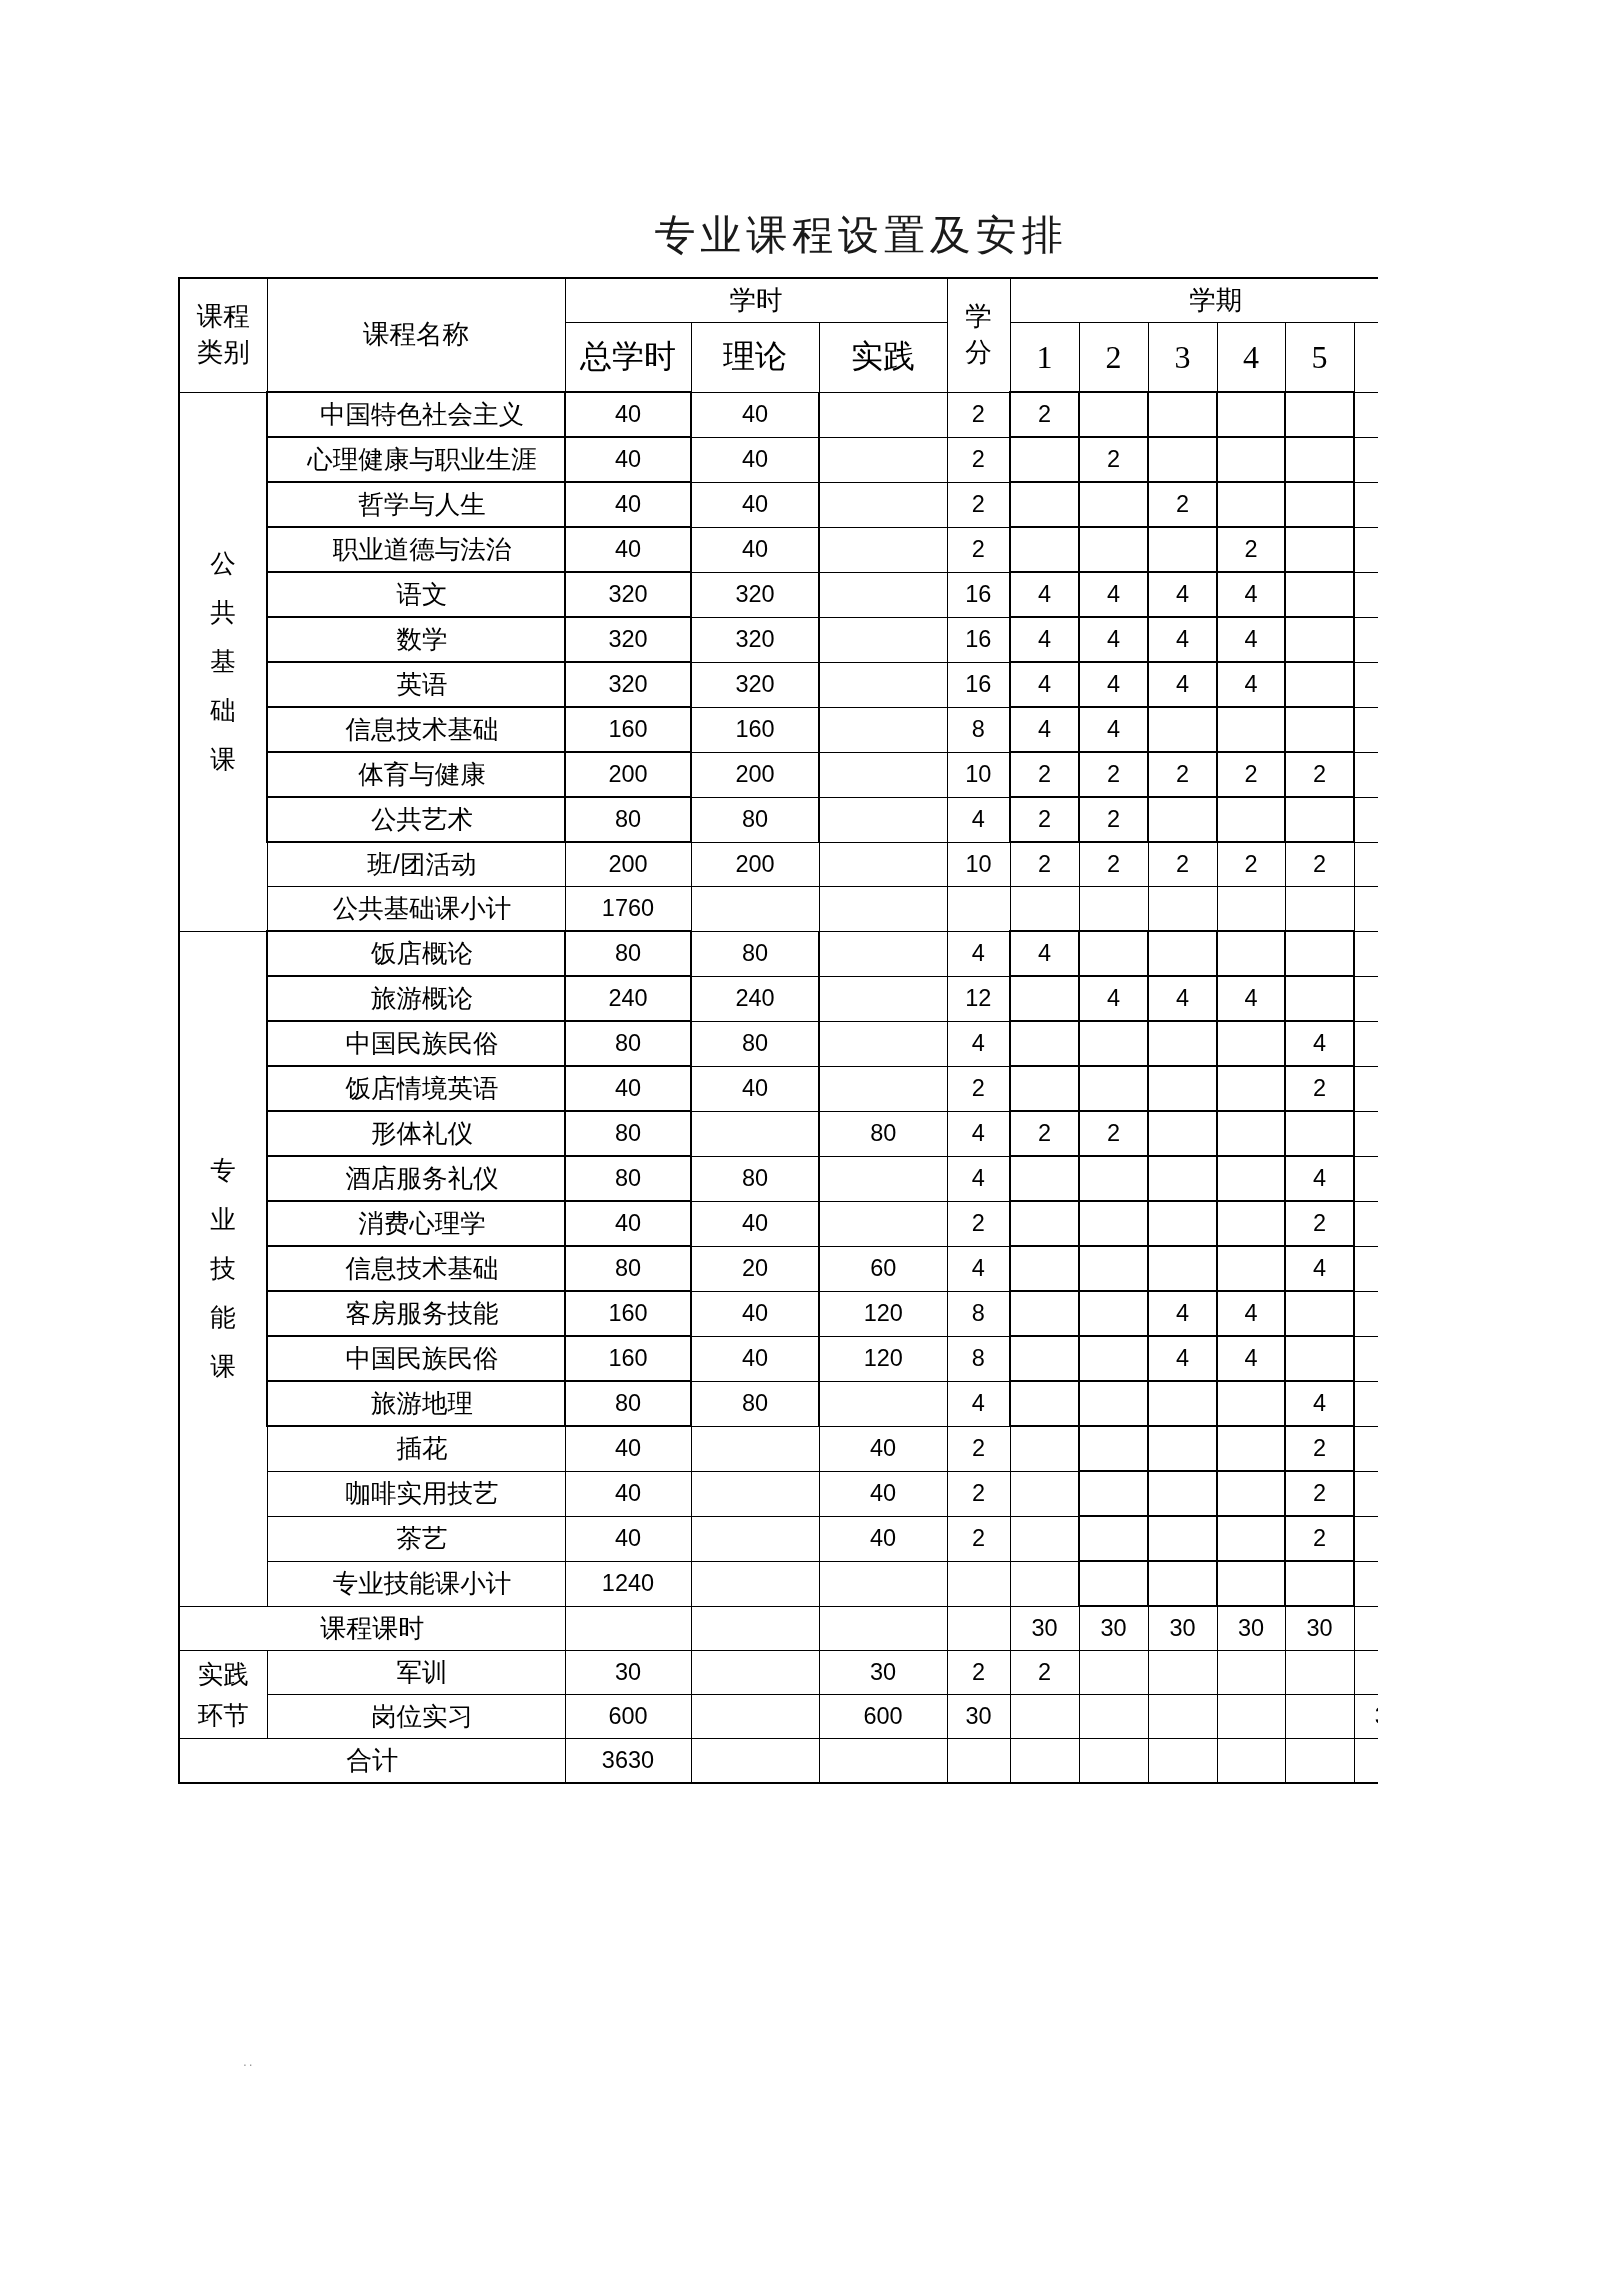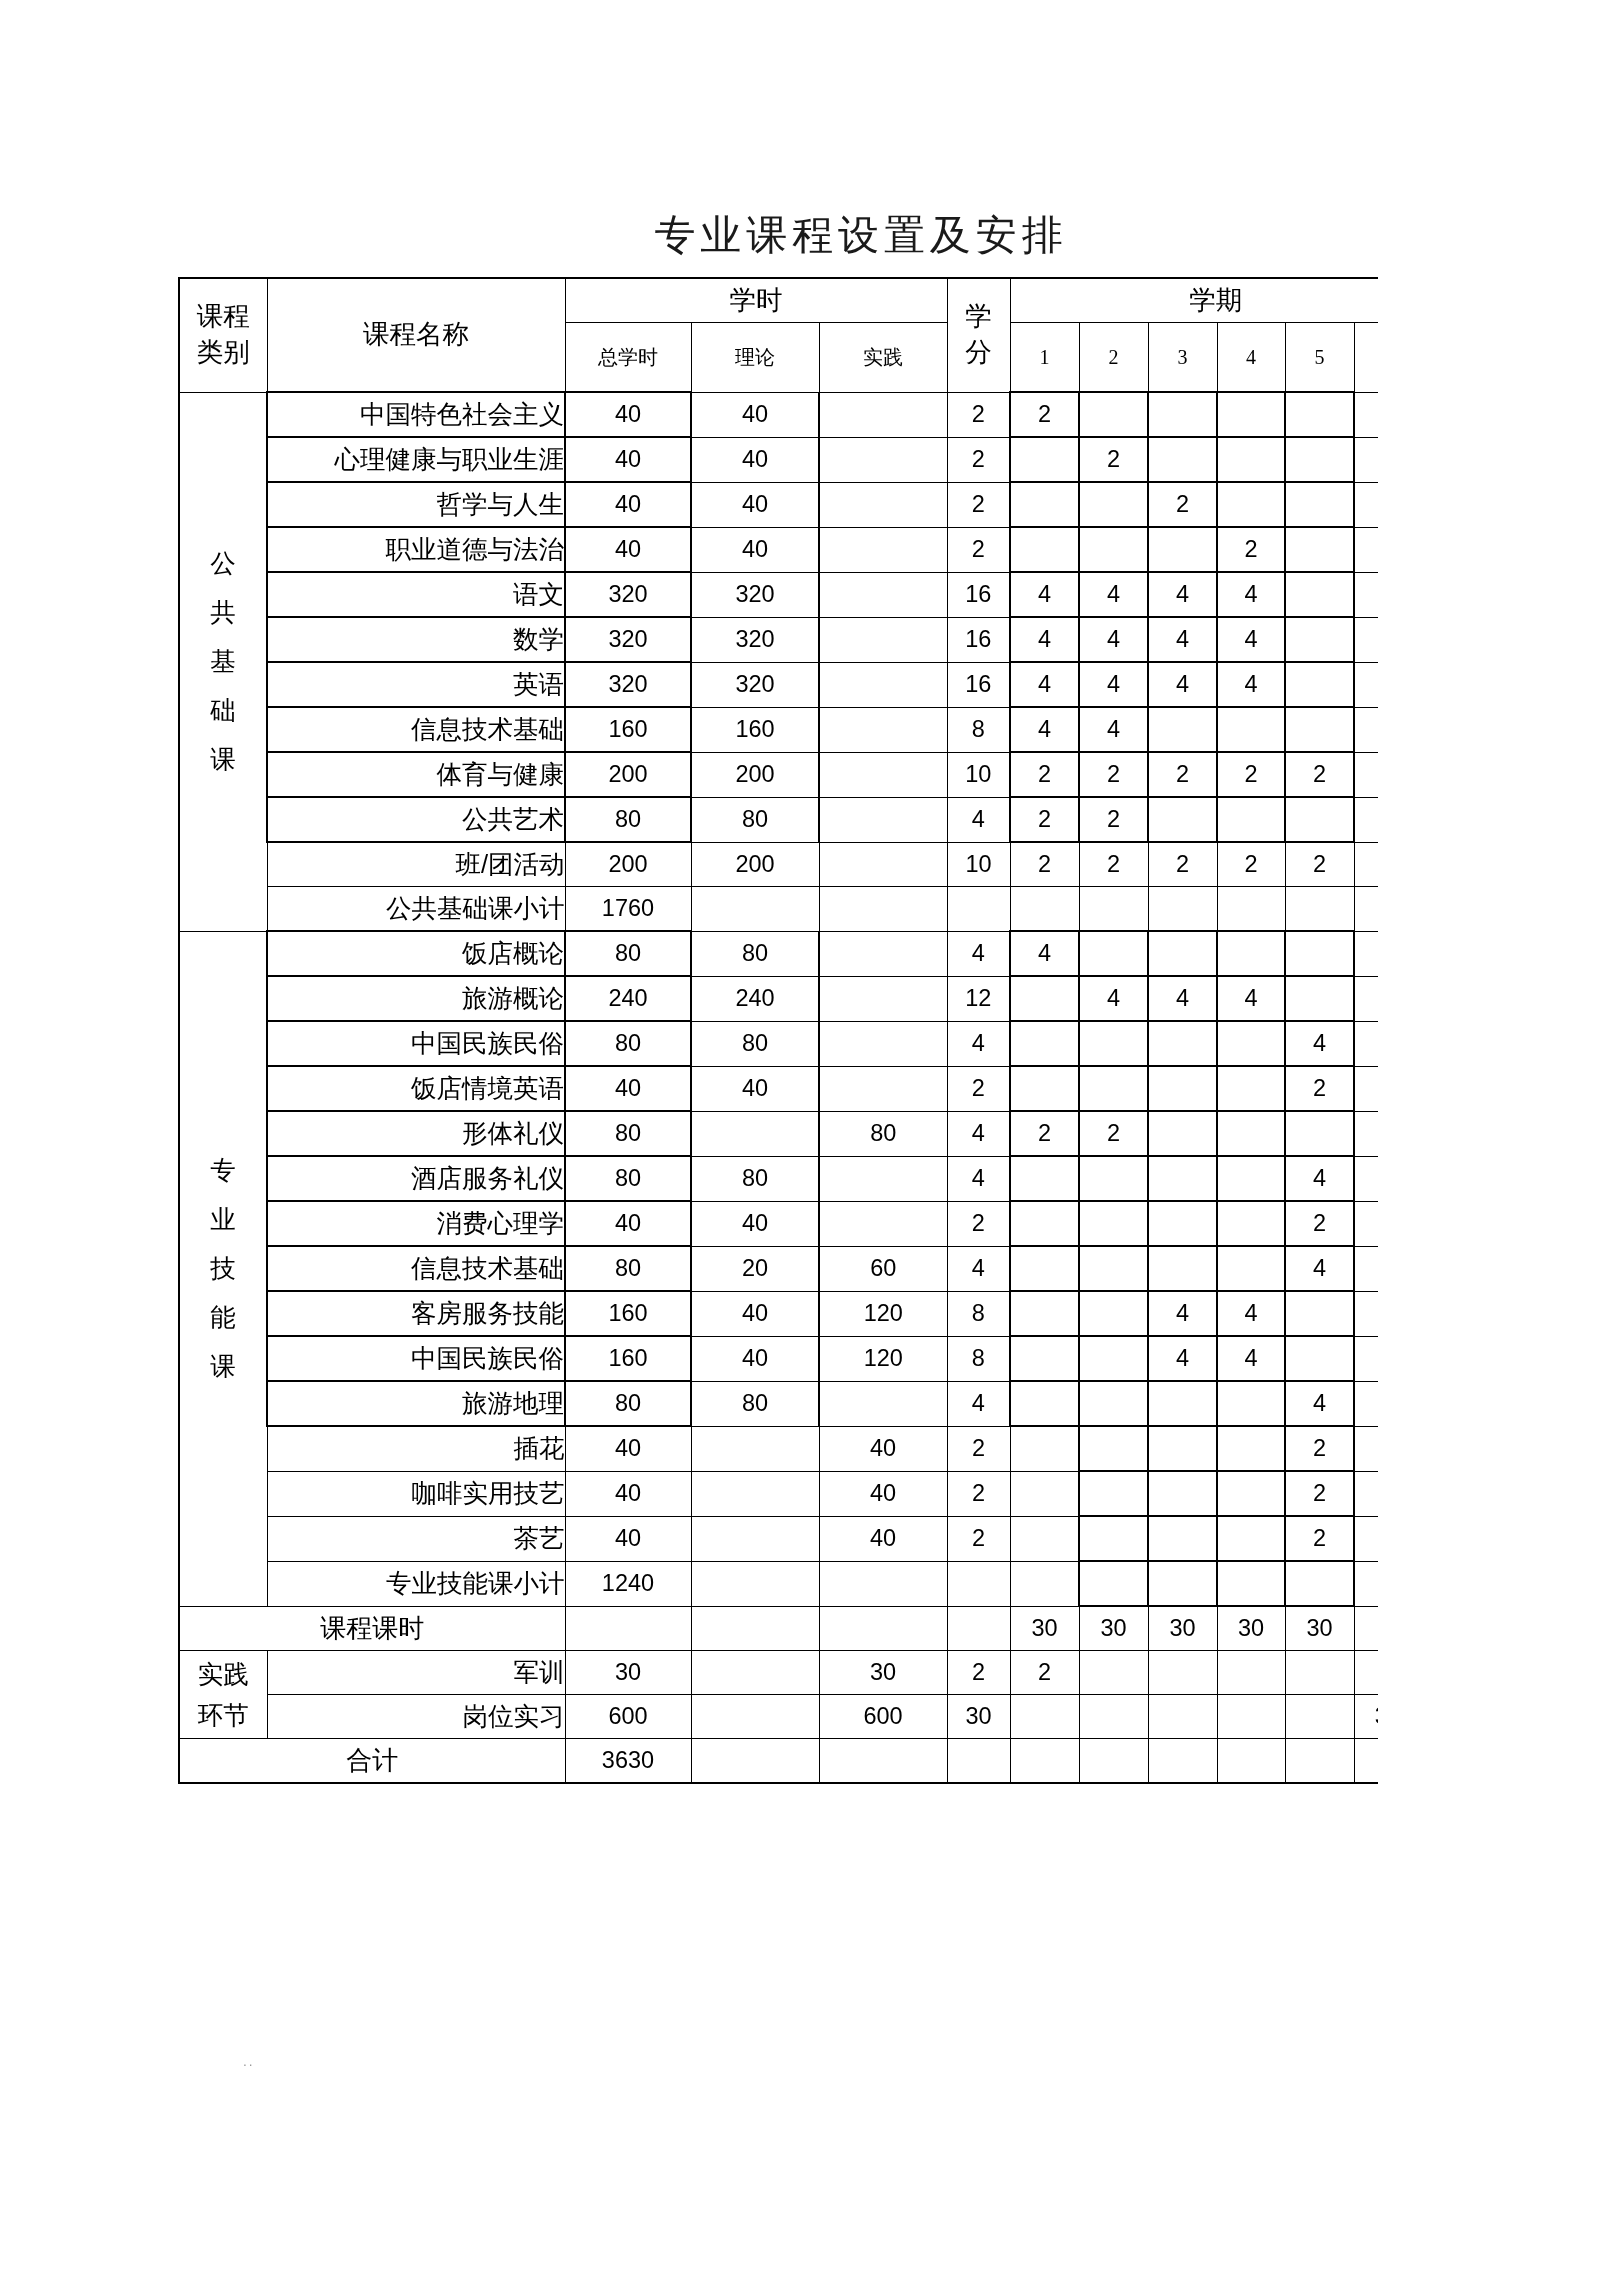--- a/index.html
+++ b/index.html
@@ -6,23 +6,23 @@
   .sheet{position:relative;width:1378px;height:2293px;background:#ffffff;overflow:hidden;
          font-family:"Liberation Sans", sans-serif;color:#000;}
   .doc-title{position:absolute;top:208px;left:861px;transform:translateX(-50%);
              font-family:"DejaVu Serif", serif;font-size:41px;letter-spacing:4.9px;
              white-space:nowrap;color:#1a1a1a;}
   table.curriculum{position:absolute;left:178px;top:277px;width:1242px;
                    border-collapse:collapse;table-layout:fixed;border:2px solid #000;}
   td{border:1px solid #000;height:43px;padding:0;text-align:center;vertical-align:middle;
      font-size:23.5px;font-family:"Liberation Sans", sans-serif;overflow:hidden;}
   tr.h1 td{height:43px;font-size:26.5px;white-space:pre-line;line-height:1.35;}
-  tr.h2 td{height:68px;font-size:20px;}
+  tr.h2 td{height:68px;font-size:32px;}
   td.semnum{font-family:"Liberation Serif", serif;font-size:27.4px;}
-  td.name{text-align:right;padding-left:11.8px;font-size:25.5px;}
+  td.name{text-align:center;padding-left:11.8px;font-size:25.5px;}
   td.cat{font-size:25.5px;line-height:49px;white-space:pre-line;}
   td.cat2{font-size:25.5px;line-height:41px;white-space:pre-line;}
   td.clabel{font-size:26px;}
   td.tk{border-width:2.9px;}
   td.tkv{border-left-width:2.9px;border-right-width:2.9px;}
   .dots{position:absolute;left:243px;top:2054px;font-size:13.7px;color:#999;letter-spacing:2px;}
 </style>
 </head>
 <body>
 

